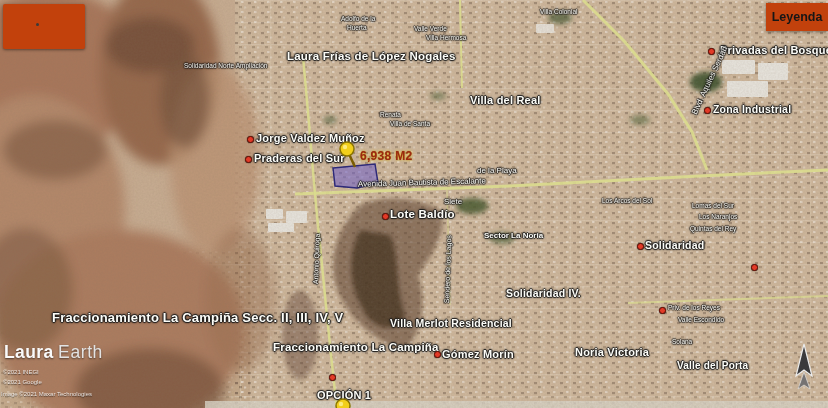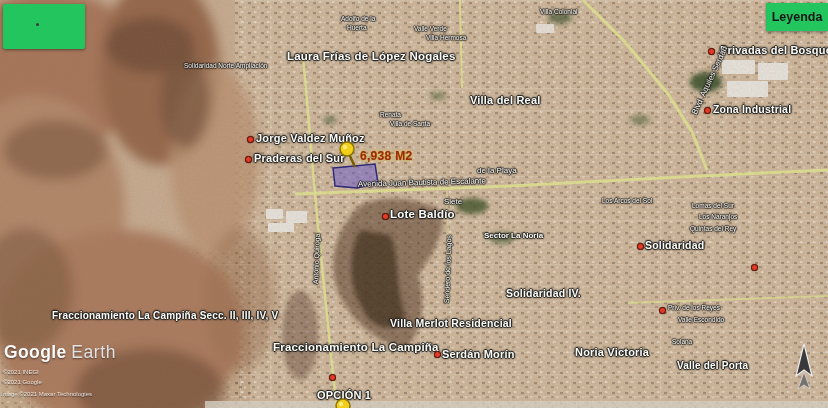--- a/index.html
+++ b/index.html
@@ -10,21 +10,21 @@
     text-shadow:-1px 0 1px #1d1d1d,1px 0 1px #1d1d1d,0 -1px 1px #1d1d1d,0 1px 1px #1d1d1d,0 0 3px #000;}
   .lbl{font-size:11px;letter-spacing:.2px;}
   .lbl-sm{font-size:8px;font-weight:bold;}
   .lbl-xs{font-size:6.5px;font-weight:normal;opacity:.92;}
   .roadlbl{font-size:8px;font-weight:normal;opacity:.95;}
   .vert{transform-origin:left top;}
   .dot{position:absolute;width:5px;height:5px;border-radius:50%;
        background:#e23b28;border:1px solid #6d1206;box-shadow:0 0 1px #000;}
   .area-tag{position:absolute;font-size:12px;font-weight:bold;color:#9c2a10;letter-spacing:.3px;
        text-shadow:0 0 3px rgba(250,215,40,.95),0 0 1px rgba(90,20,5,.9);}
-  .card{position:absolute;background:#22c55e;border-radius:2px;box-shadow:0 1px 3px rgba(0,0,0,.45);}
+  .card{position:absolute;background:#c2410c;border-radius:2px;box-shadow:0 1px 3px rgba(0,0,0,.45);}
   #info-card{left:3px;top:4px;width:82px;height:45px;}
   #info-card .mini-dot{position:absolute;left:33px;top:19px;width:3px;height:3px;background:#3a3a3a;border-radius:50%;}
   #legend-panel{left:766px;top:3px;width:62px;height:28px;text-align:center;line-height:28px;
        font-size:12.5px;font-weight:bold;color:#161616;border-radius:0;}
   #watermark{position:absolute;left:4px;top:342px;color:#fff;
        text-shadow:0 1px 2px rgba(0,0,0,.55);}
   #watermark .g{font-size:17.5px;font-weight:bold;letter-spacing:.4px;color:#fafafa;}
   #watermark .e{font-size:17.5px;font-weight:400;letter-spacing:.6px;color:#e3e3e3;}
   .credit{position:absolute;font-size:6px;color:rgba(255,255,255,.82);
        text-shadow:0 1px 1px rgba(0,0,0,.6);white-space:nowrap;}
@@ -125,22 +125,22 @@
 
   <div class="lbl" style="left:287px;top:50px;font-size:11.5px;">Laura Frías de López Nogales</div>
   <div class="lbl" style="left:470px;top:94px;">Villa del Real</div>
   <div class="lbl" style="left:256px;top:132px;">Jorge Valdez Muñoz</div>
   <div class="lbl" style="left:254px;top:152px;">Praderas del Sur</div>
   <div class="lbl" style="left:390px;top:208px;font-size:11.5px;">Lote Baldío</div>
   <div class="lbl" style="left:645px;top:239px;font-size:10.5px;">Solidaridad</div>
   <div class="lbl" style="left:506px;top:287px;font-size:10.5px;">Solidaridad IV.</div>
   <div class="lbl" style="left:390px;top:317px;font-size:10.5px;">Villa Merlot Residencial</div>
   <div class="lbl" style="left:273px;top:341px;font-size:11.5px;">Fraccionamiento La Campiña</div>
-  <div class="lbl" style="left:442px;top:348px;">Serdán Morín</div>
-  <div class="lbl" style="left:52px;top:310px;font-size:10px;">Fraccionamiento La Campiña Secc. II, III, IV, V</div>
+  <div class="lbl" style="left:442px;top:348px;">Gómez Morín</div>
+  <div class="lbl" style="left:52px;top:310px;font-size:13px;">Fraccionamiento La Campiña Secc. II, III, IV, V</div>
   <div class="lbl" style="left:575px;top:346px;">Noria Victoria</div>
   <div class="lbl" style="left:677px;top:360px;font-size:10px;">Valle del Porta</div>
   <div class="lbl" style="left:720px;top:44px;">Privadas del Bosque</div>
   <div class="lbl" style="left:713px;top:103px;font-size:10.5px;">Zona Industrial</div>
   <div class="lbl" style="left:317px;top:389px;">OPCIÓN 1</div>
 
   <div class="area-tag" style="left:360px;top:149px;">6,938 M2</div>
 
   <div class="roadlbl" style="left:358px;top:178px;transform:rotate(-1.5deg);">Avenida Juan Bautista de Escalante</div>
   <div class="roadlbl" style="left:477px;top:166px;">de la Playa</div>
@@ -190,21 +190,21 @@
 
   <div id="info-card" class="card">
     <span class="mini-dot"></span>
   </div>
 
   <div id="legend-panel" class="card">
     <span>Leyenda</span>
   </div>
 
   <div id="watermark">
-    <span class="g">Google</span>
+    <span class="g">Laura</span>
     <span class="e">Earth</span>
   </div>
   <div class="credit" style="left:3px;top:369px;">©2021 INEGI</div>
   <div class="credit" style="left:3px;top:379px;">©2021 Google</div>
   <div class="credit" style="left:1px;top:391px;">Image ©2021 Maxar Technologies</div>
 
   <svg class="pin" style="left:788px;top:342px;" width="32" height="52" viewBox="0 0 32 52">
     <polygon points="16,2 24,34 16,28 8,34" fill="#3a3a3c" stroke="#ececec" stroke-width="1.2"></polygon>
     <polygon points="16,30 22,47 16,43 10,47" fill="#6b6b6e" stroke="#dddddd" stroke-width=".8" opacity=".9"></polygon>
   </svg>

